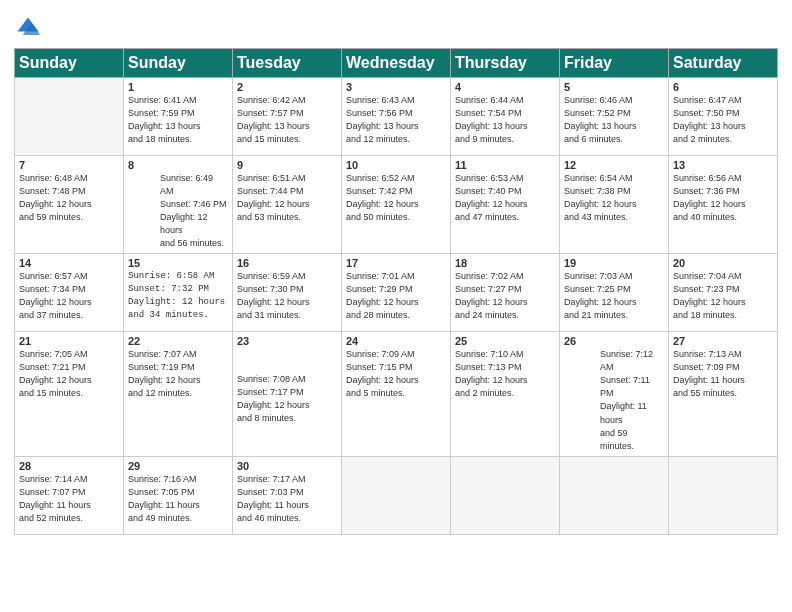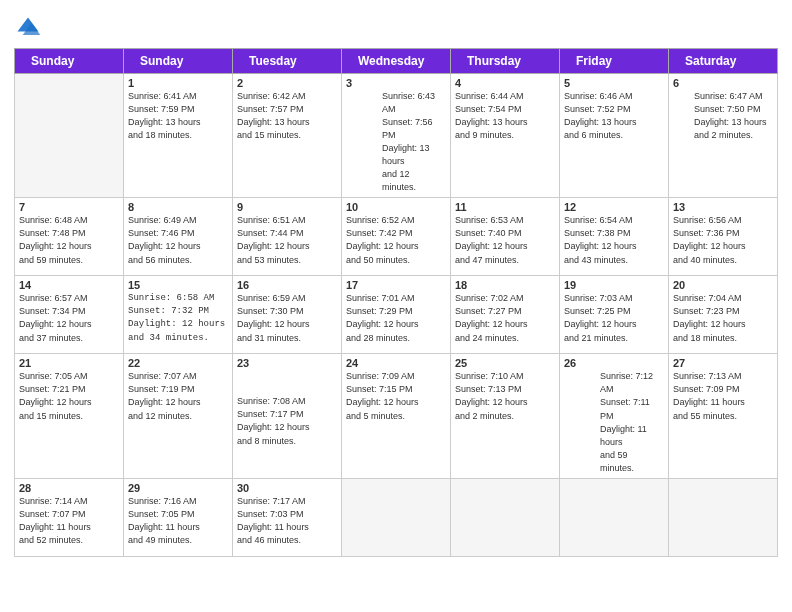--- a/index.html
+++ b/index.html
@@ -59,25 +59,25 @@
     .location {
       font-size: 14px;
       color: #555;
     }
     .calendar {
       width: 100%;
       border-collapse: collapse;
       table-layout: fixed;
     }
     .calendar th {
-      background: #6d28d9;
+      background: #0f766e;
       color: #fff;
-      font-size: 12px;
-      font-weight: bold;
-      padding: 5px 16px;
+      font-size: 16px;
+      font-weight: bold;
+      padding: 5px 4px;
       text-align: left;
       border: 1px solid #aaa;
     }
     .calendar td {
       vertical-align: top;
       border: 1px solid #ccc;
       padding: 3px 4px 3px 4px;
       font-size: 9.5px;
       color: #333;
       height: 78px;
@@ -144,58 +144,58 @@
           </td>
           <td>
             <span class="day-num">2</span>
             <div class="day-info" style="white-space: pre-line;">Sunrise: 6:42 AM
 Sunset: 7:57 PM
 Daylight: 13 hours
 and 15 minutes.</div>
           </td>
           <td>
             <span class="day-num">3</span>
-            <div class="day-info" style="white-space: pre-line; margin-left: 36px;">Sunrise: 6:43 AM
+            <div class="day-info" style="white-space: pre-line;">Sunrise: 6:43 AM
 Sunset: 7:56 PM
 Daylight: 13 hours
 and 12 minutes.</div>
           </td>
           <td>
             <span class="day-num">4</span>
             <div class="day-info" style="white-space: pre-line;">Sunrise: 6:44 AM
 Sunset: 7:54 PM
 Daylight: 13 hours
 and 9 minutes.</div>
           </td>
           <td>
             <span class="day-num">5</span>
             <div class="day-info" style="white-space: pre-line;">Sunrise: 6:46 AM
 Sunset: 7:52 PM
 Daylight: 13 hours
 and 6 minutes.</div>
           </td>
           <td>
             <span class="day-num">6</span>
-            <div class="day-info" style="white-space: pre-line; margin-left: 21px;">Sunrise: 6:47 AM
+            <div class="day-info" style="white-space: pre-line;">Sunrise: 6:47 AM
 Sunset: 7:50 PM
 Daylight: 13 hours
 and 2 minutes.</div>
           </td>
         </tr>
         <tr>
           <td>
             <span class="day-num">7</span>
             <div class="day-info" style="white-space: pre-line;">Sunrise: 6:48 AM
 Sunset: 7:48 PM
 Daylight: 12 hours
 and 59 minutes.</div>
           </td>
           <td>
             <span class="day-num">8</span>
-            <div class="day-info" style="white-space: pre-line;">Sunrise: 6:49 AM
+            <div class="day-info" style="white-space: pre-line; margin-left: 32px;">Sunrise: 6:49 AM
 Sunset: 7:46 PM
 Daylight: 12 hours
 and 56 minutes.</div>
           </td>
           <td>
             <span class="day-num">9</span>
             <div class="day-info" style="white-space: pre-line;">Sunrise: 6:51 AM
 Sunset: 7:44 PM
 Daylight: 12 hours
 and 53 minutes.</div>

